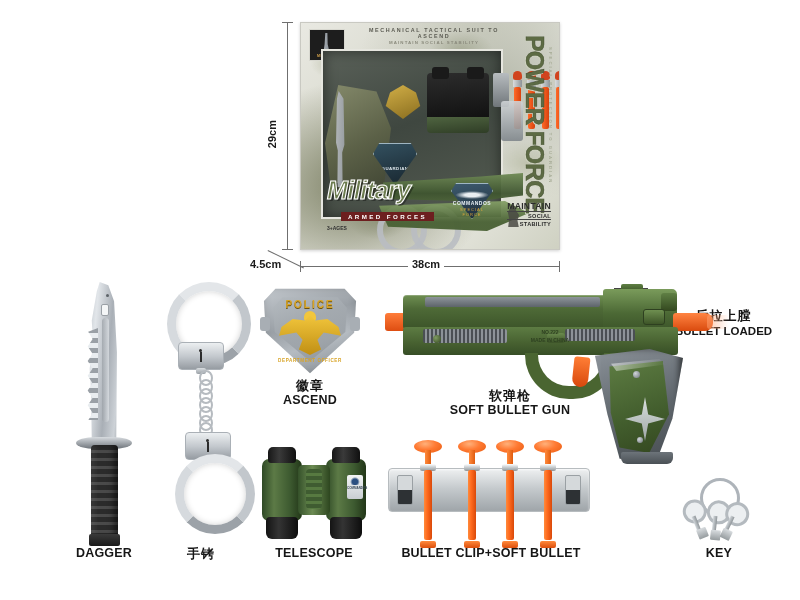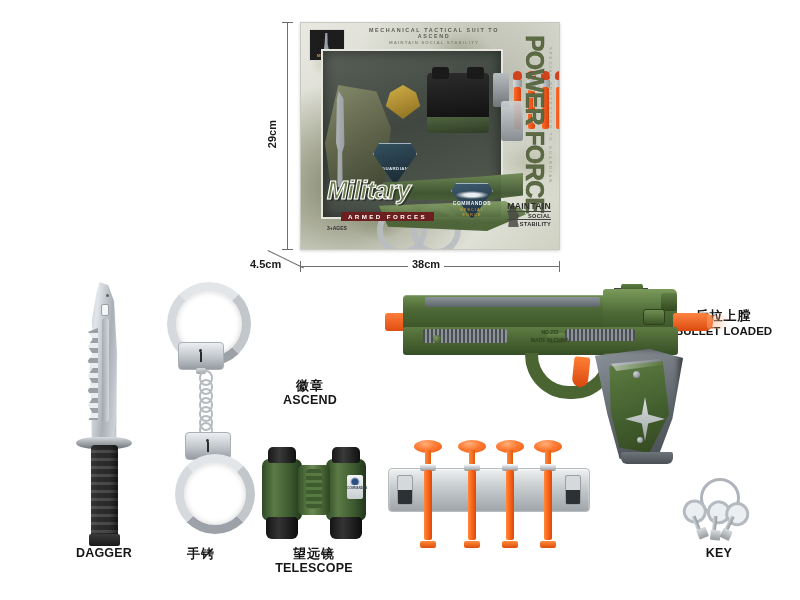--- a/index.html
+++ b/index.html
@@ -438,41 +438,50 @@
     <div class="cuffbody bot">
       <div class="kh"></div>
       <div class="sl"></div>
     </div>
     <div class="ring ring-bot"></div>
   </div>
   <div class="lbl" style="left:134px;top:546px;width:134px;">
     <div class="cn">手铐</div>
   </div>
 
+  <div class="badge">
+    <div class="shield"></div>
+    <div class="inner"></div>
+    <div class="ear l"></div>
+    <div class="ear r"></div>
+    <div class="police">POLICE</div>
+    <div class="eagle-head"></div>
+    <div class="eagle"></div>
+    <div class="banner">DEPARTMENT OFFICER</div>
+  </div>
   <div class="lbl" style="left:246px;top:378px;width:128px;">
     <div class="cn">徽章</div>
     <div class="en">ASCEND</div>
   </div>
 
   <div class="bino">
     <div class="barrel l"></div>
     <div class="barrel r"></div>
     <div class="bridge"></div>
     <div class="focus"></div>
     <div class="eyec l"></div>
     <div class="eyec r"></div>
     <div class="lens l"></div>
     <div class="lens r"></div>
     <div class="sticker">
       <div class="e"></div>
       <div class="t">COMMANDOS</div>
     </div>
   </div>
   <div class="lbl" style="left:250px;top:546px;width:128px;">
-    <div class="cn">望远镜</div>
     <div class="en">TELESCOPE</div>
   </div>
 
   <div class="gun">
     <div class="barrel-tip"></div>
     <div class="slide"></div>
     <div class="slide-top"></div>
     <div class="rearsight"></div>
     <div class="rear"></div>
     <div class="hammer"></div>
@@ -491,20 +500,24 @@
     <div class="trigguard"></div>
     <div class="trigger"></div>
     <div class="grip"></div>
     <div class="grip-panel"></div>
     <div class="grip-shine"></div>
     <div class="grip-star"></div>
     <div class="grip-bolt"></div>
     <div class="grip-bolt2"></div>
     <div class="mag"></div>
   </div>
+  <div class="lbl" style="left:420px;top:388px;width:180px;">
+    <div class="cn">软弹枪</div>
+    <div class="en">SOFT BULLET GUN</div>
+  </div>
 
   <div class="clipset">
     <div class="clipbar">
       <div class="slot l"></div>
       <div class="slot r"></div>
     </div>
     <div class="dart" style="left:26px;">
       <div class="cup"></div>
       <div class="neck"></div>
       <div class="collar"></div>
@@ -527,20 +540,21 @@
     </div>
     <div class="dart" style="left:146px;">
       <div class="cup"></div>
       <div class="neck"></div>
       <div class="collar"></div>
       <div class="shaft"></div>
       <div class="foot"></div>
     </div>
   </div>
   <div class="lbl" style="left:396px;top:546px;width:190px;">
+    <div class="en">BULLET CLIP+SOFT BULLET</div>
   </div>
 
   <div class="keys">
     <div class="ringk"></div>
     <div class="k k1">
       <div class="bow"></div>
       <div class="st"></div>
       <div class="bit"></div>
     </div>
     <div class="k k2">

